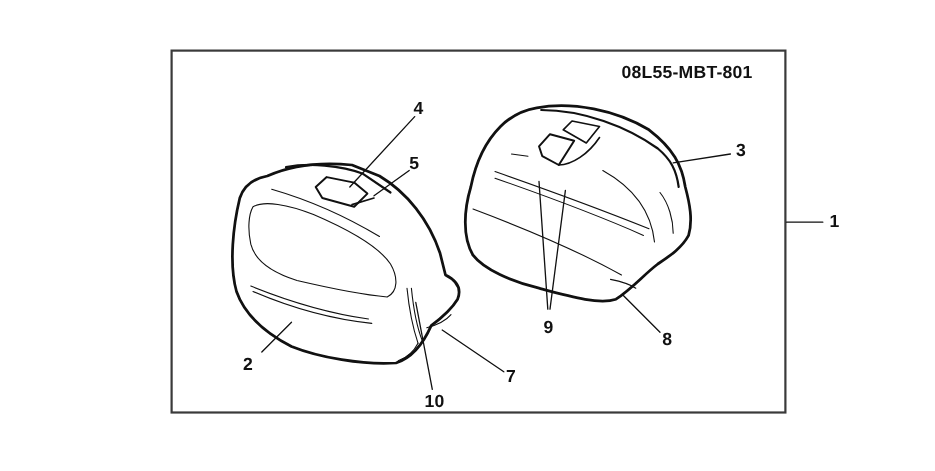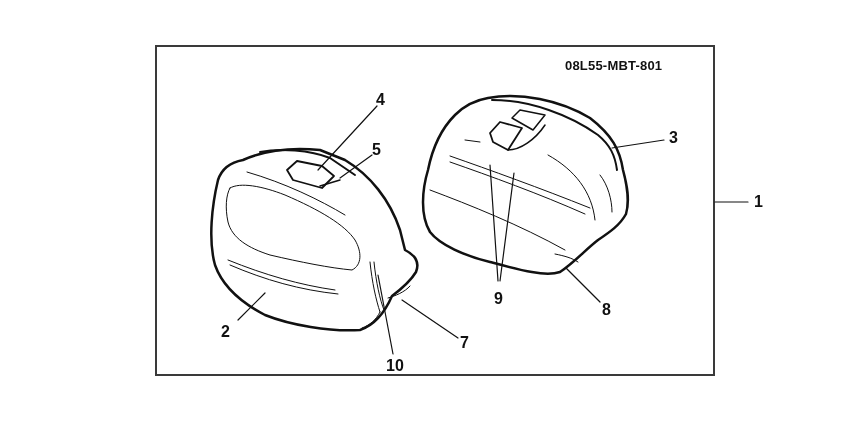--- a/index.html
+++ b/index.html
@@ -1,18 +1,18 @@
 <!DOCTYPE html>
 <html><head>
   <meta charset="utf-8">
   <style>
     html, body { margin: 0; padding: 0; background: #ffffff; }
     body { width: 850px; height: 428px; position: relative; overflow: hidden; font-family: "Liberation Sans", sans-serif; }
     .frame { position: absolute; left: 155px; top: 45px; width: 560px; height: 331px; border: 2px solid #3a3a3a; box-sizing: border-box; }
-    .part-number { position: absolute; left: 565px; top: 58px; font-size: 13px; font-weight: bold; color: #111; letter-spacing: 0.2px; }
+    .part-number { position: absolute; left: 565px; top: 58px; font-size: 16px; font-weight: bold; color: #111; letter-spacing: 0.2px; }
     .callout { position: absolute; font-size: 16px; font-weight: bold; color: #111; line-height: 16px; }
     svg.art { position: absolute; left: 0; top: 0; }
   </style>
 </head>
 <body>
 
 <div class="frame"></div>
 
 <div class="part-number">08L55-MBT-801</div>
 

